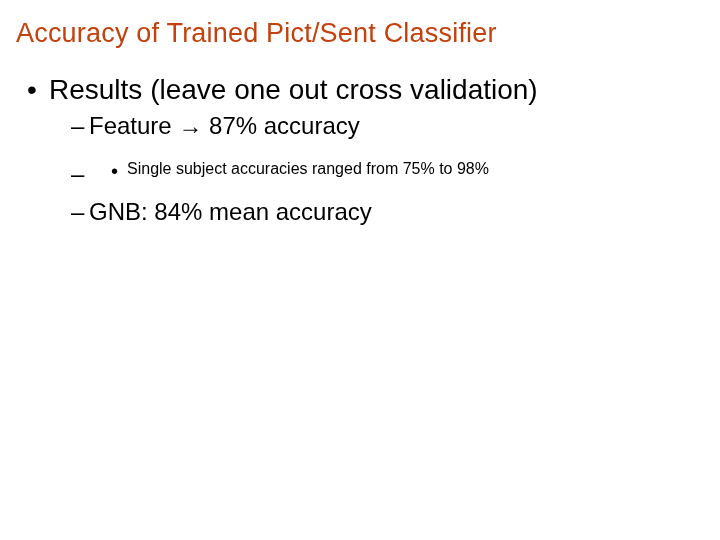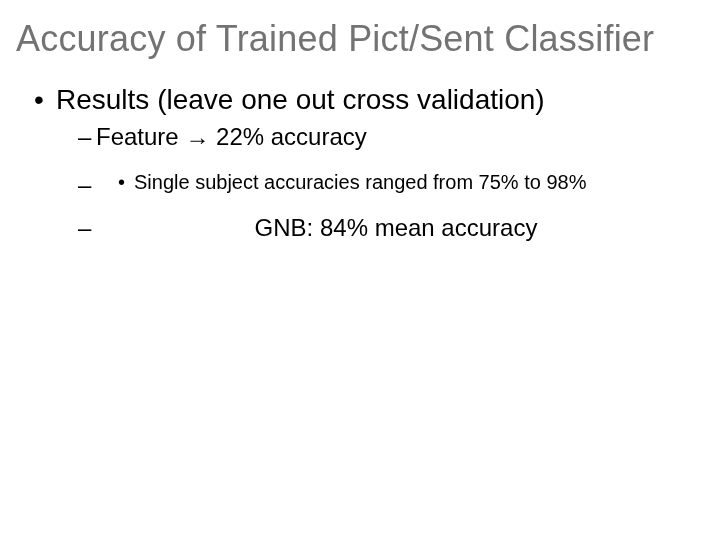--- a/index.html
+++ b/index.html
@@ -12,30 +12,30 @@
     color: #000000;
     overflow: hidden;
   }
   .slide {
     box-sizing: border-box;
     width: 720px;
     height: 540px;
     padding: 18px 16px 0 16px;
   }
   .title {
-    color: #737373;
-    font-size: 36px;
+    color: #c2410c;
+    font-size: 27px;
     font-weight: 400;
     letter-spacing: 0.2px;
     margin: 0 0 24px 0;
     line-height: 1.15;
   }
   ul.lvl1 {
     list-style: none;
-    margin: 8px;
+    margin: 1px;
     padding: 0 0 0 10px;
   }
   ul.lvl1 > li {
     position: relative;
     padding-left: 22px;
     font-size: 28px;
     line-height: 1.22;
     margin-bottom: 6px;
   }
   ul.lvl1 > li::before {
@@ -68,21 +68,21 @@
     margin-bottom: 2px;
   }
   ul.lvl3 {
     list-style: none;
     margin: 2px 0 0 0;
     padding: 0 0 0 22px;
   }
   ul.lvl3 > li {
     position: relative;
     padding-left: 16px;
-    font-size: 20px;
+    font-size: 16px;
     line-height: 1.25;
     margin-bottom: 0;
   }
   ul.lvl3 > li::before {
     content: "•";
     position: absolute;
     left: 0;
     top: 0;
     font-size: 20px;
   }
@@ -97,32 +97,32 @@
 
   <h1 class="title">Accuracy of Trained Pict/Sent Classifier</h1>
 
   <ul class="lvl1">
     <li>
       <span>Results (leave one out cross validation)</span>
 
       <ul class="lvl2">
 
         <li>
-          <span>Feature </span><span class="arrow">→</span><span> 22% accuracy</span>
+          <span>Feature </span><span class="arrow">→</span><span> 87% accuracy</span>
         </li>
 
         <li class="tight">
           <ul class="lvl3">
             <li>
               <span>Single subject accuracies ranged from 75% to 98%</span>
             </li>
           </ul>
         </li>
 
-        <li style="margin-top:18px;text-align:center;">
+        <li style="margin-top:18px;">
           <span>GNB: 84% mean accuracy</span>
         </li>
 
 
       </ul>
     </li>
   </ul>
 
 </div>
 

